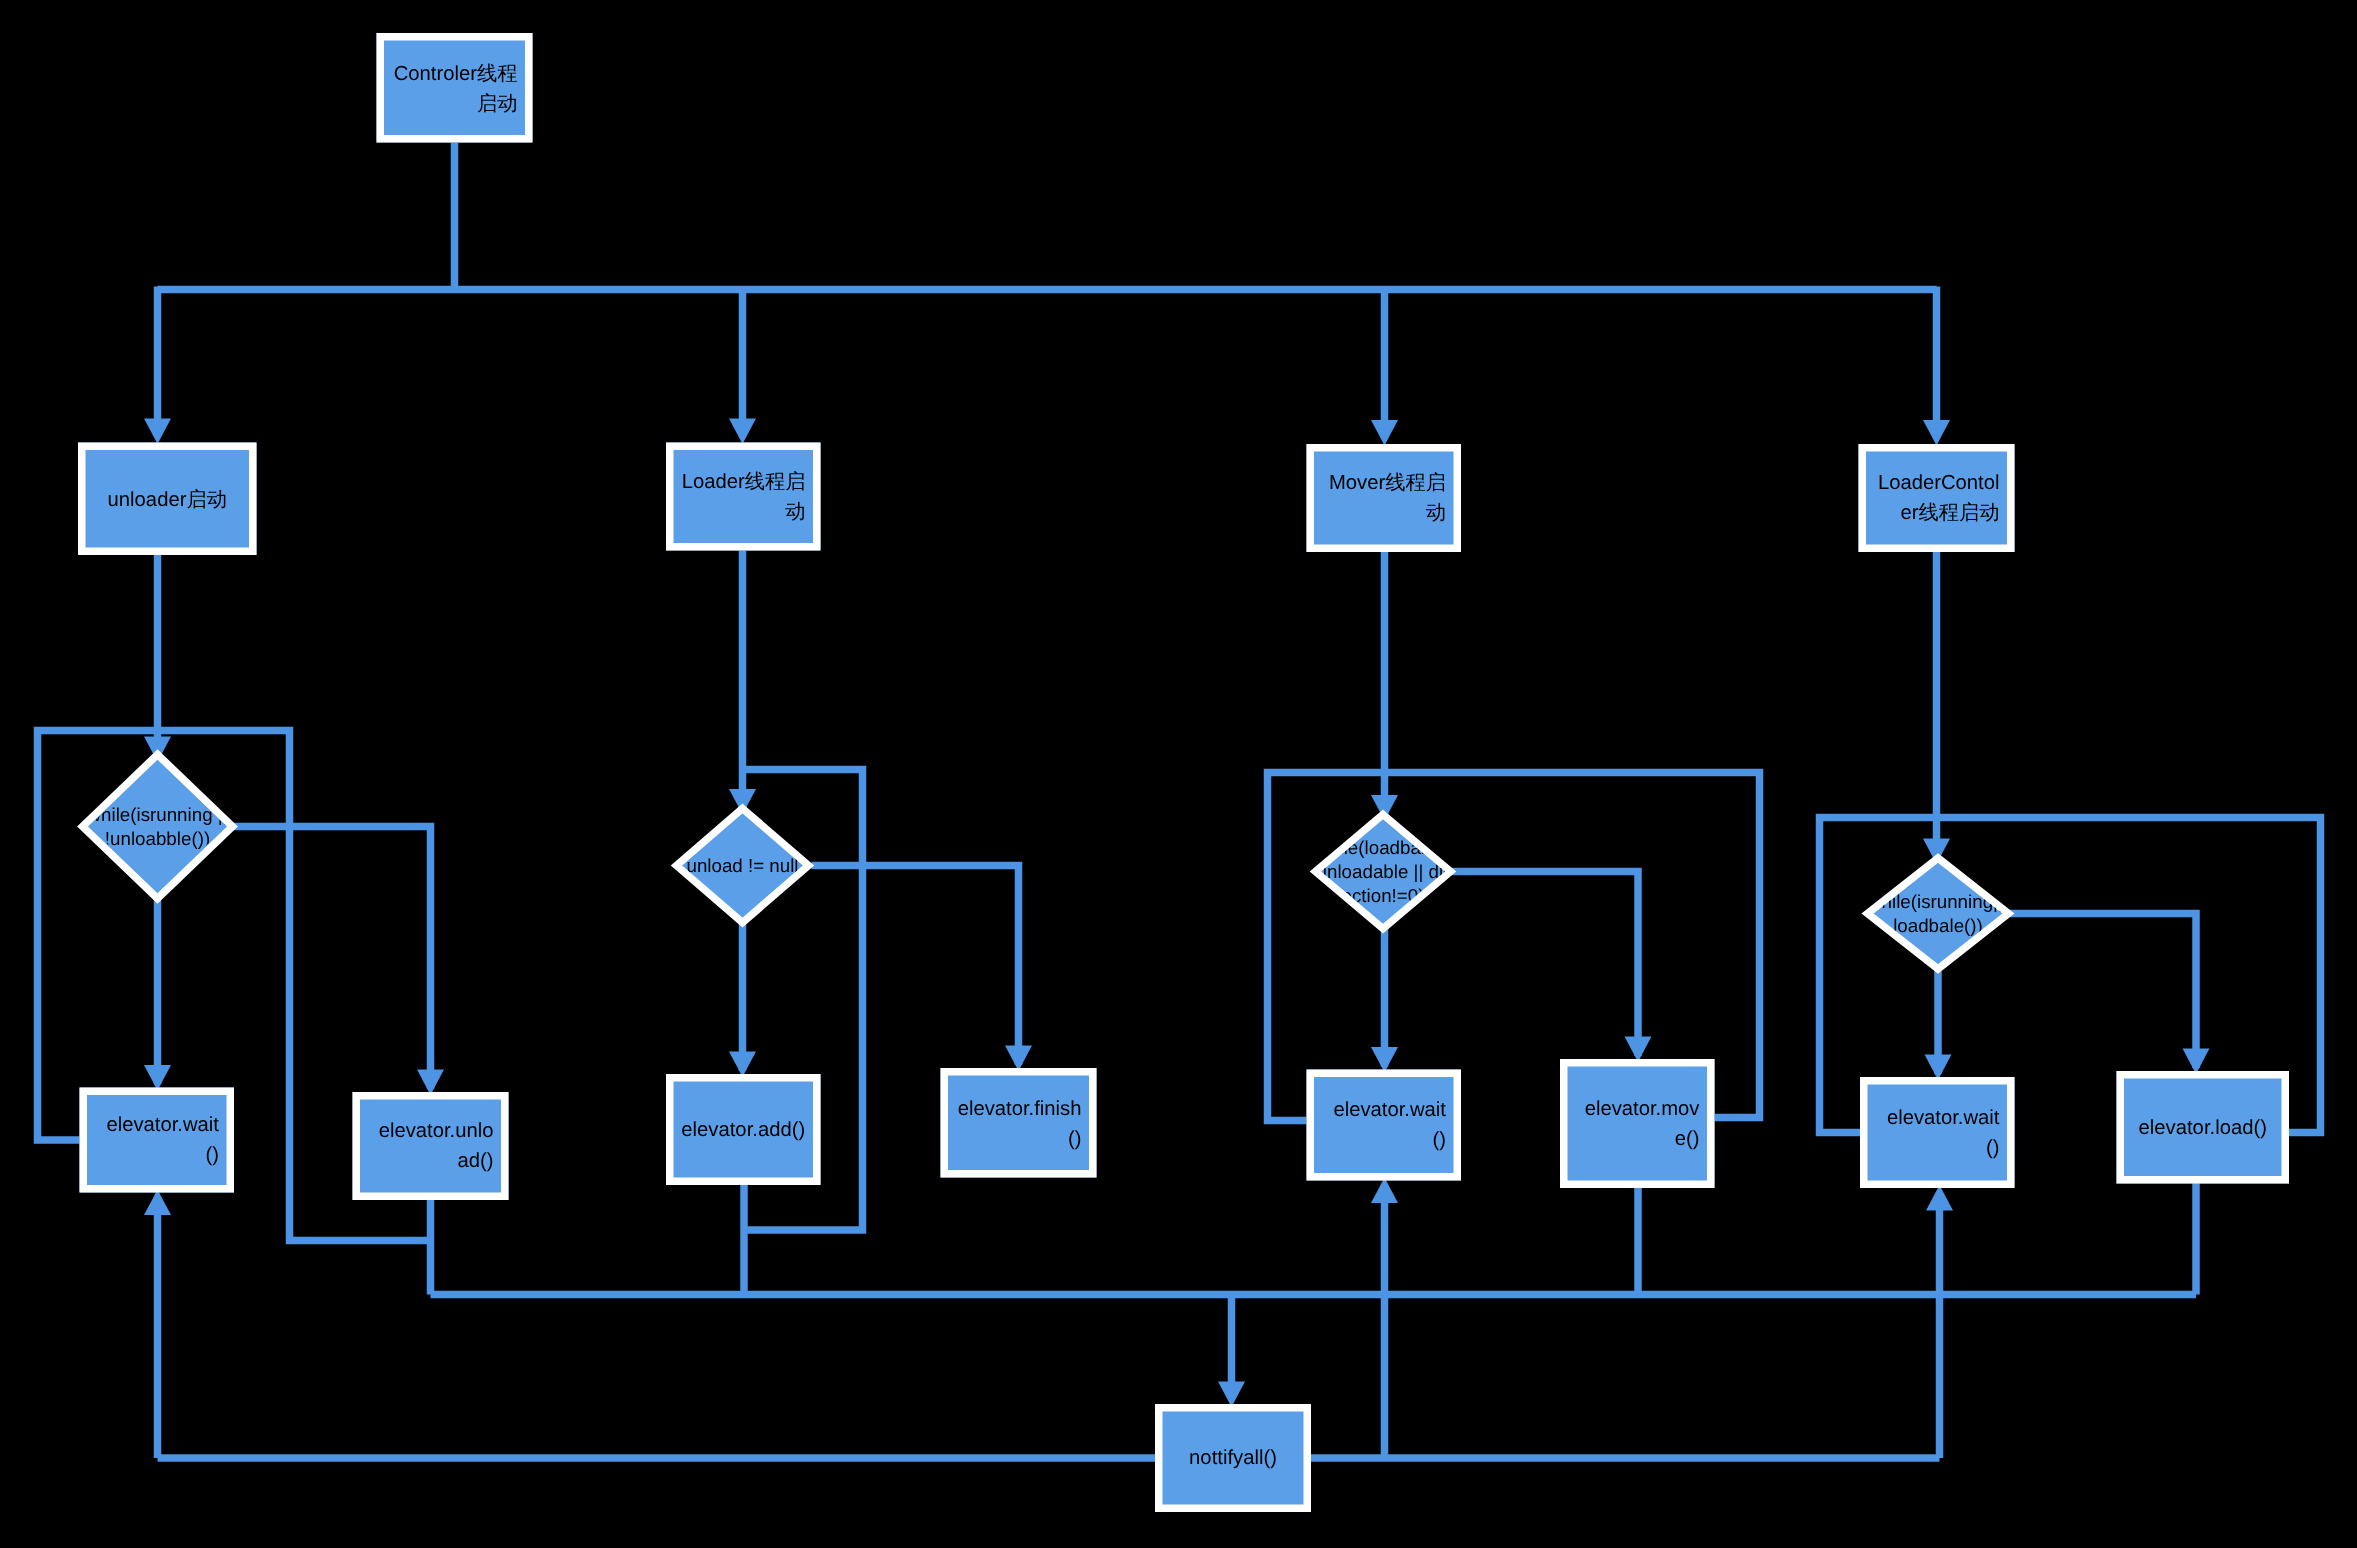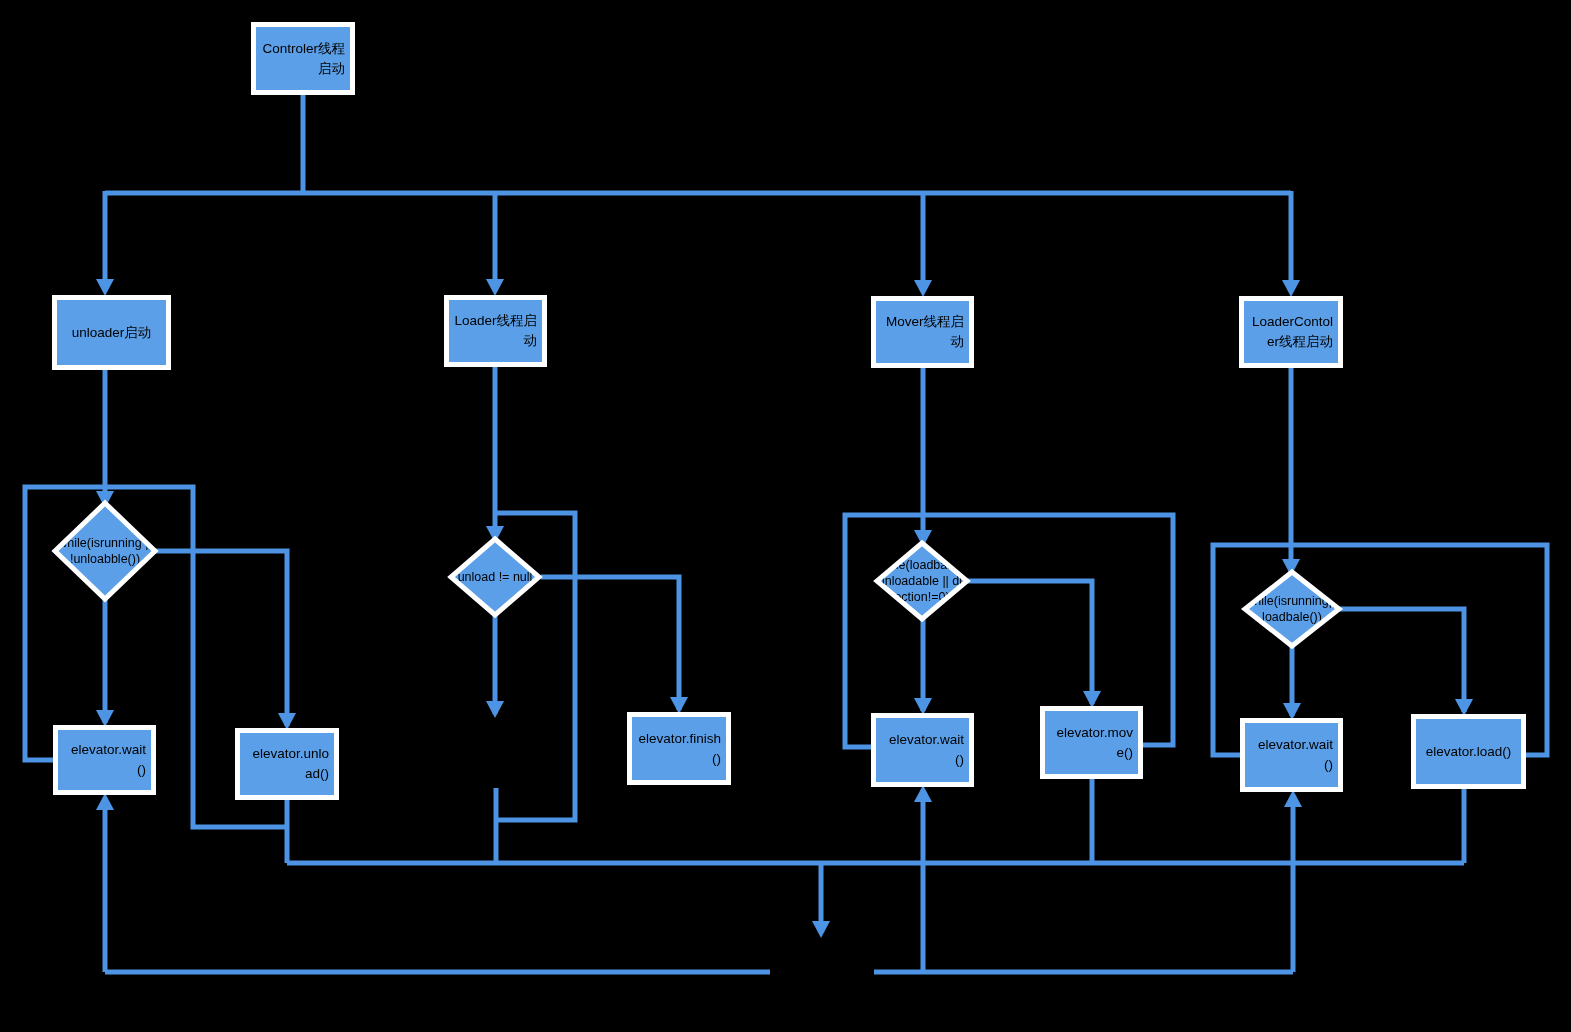--- a/index.html
+++ b/index.html
@@ -158,35 +158,41 @@
   </div>
 
   <div class="node" style="left:53px;top:725px;width:103px;height:70px">
     <span>elevator.wait()</span>
   </div>
 
   <div class="node" style="left:235px;top:728px;width:104px;height:72px">
     <span>elevator.unload()</span>
   </div>
 
+  <div class="node" style="left:444px;top:716px;width:103px;height:74px">
+    <span>elevator.add()</span>
+  </div>
 
   <div class="node" style="left:627px;top:712px;width:104px;height:73px">
     <span>elevator.finish()</span>
   </div>
 
   <div class="node" style="left:871px;top:713px;width:103px;height:74px">
     <span>elevator.wait()</span>
   </div>
 
-  <div class="node" style="left:1040px;top:706px;width:103px;height:73px">
+  <div class="node" style="left:1040px;top:706px;width:103px;height:86px">
     <span>elevator.move()</span>
   </div>
 
   <div class="node" style="left:1240px;top:718px;width:103px;height:74px">
     <span>elevator.wait()</span>
   </div>
 
   <div class="node" style="left:1411px;top:714px;width:115px;height:75px">
     <span>elevator.load()</span>
   </div>
 
+  <div class="node" style="left:770px;top:936px;width:104px;height:72px">
+    <span>nottifyall()</span>
+  </div>
 
 </div>
 
 </body></html>

